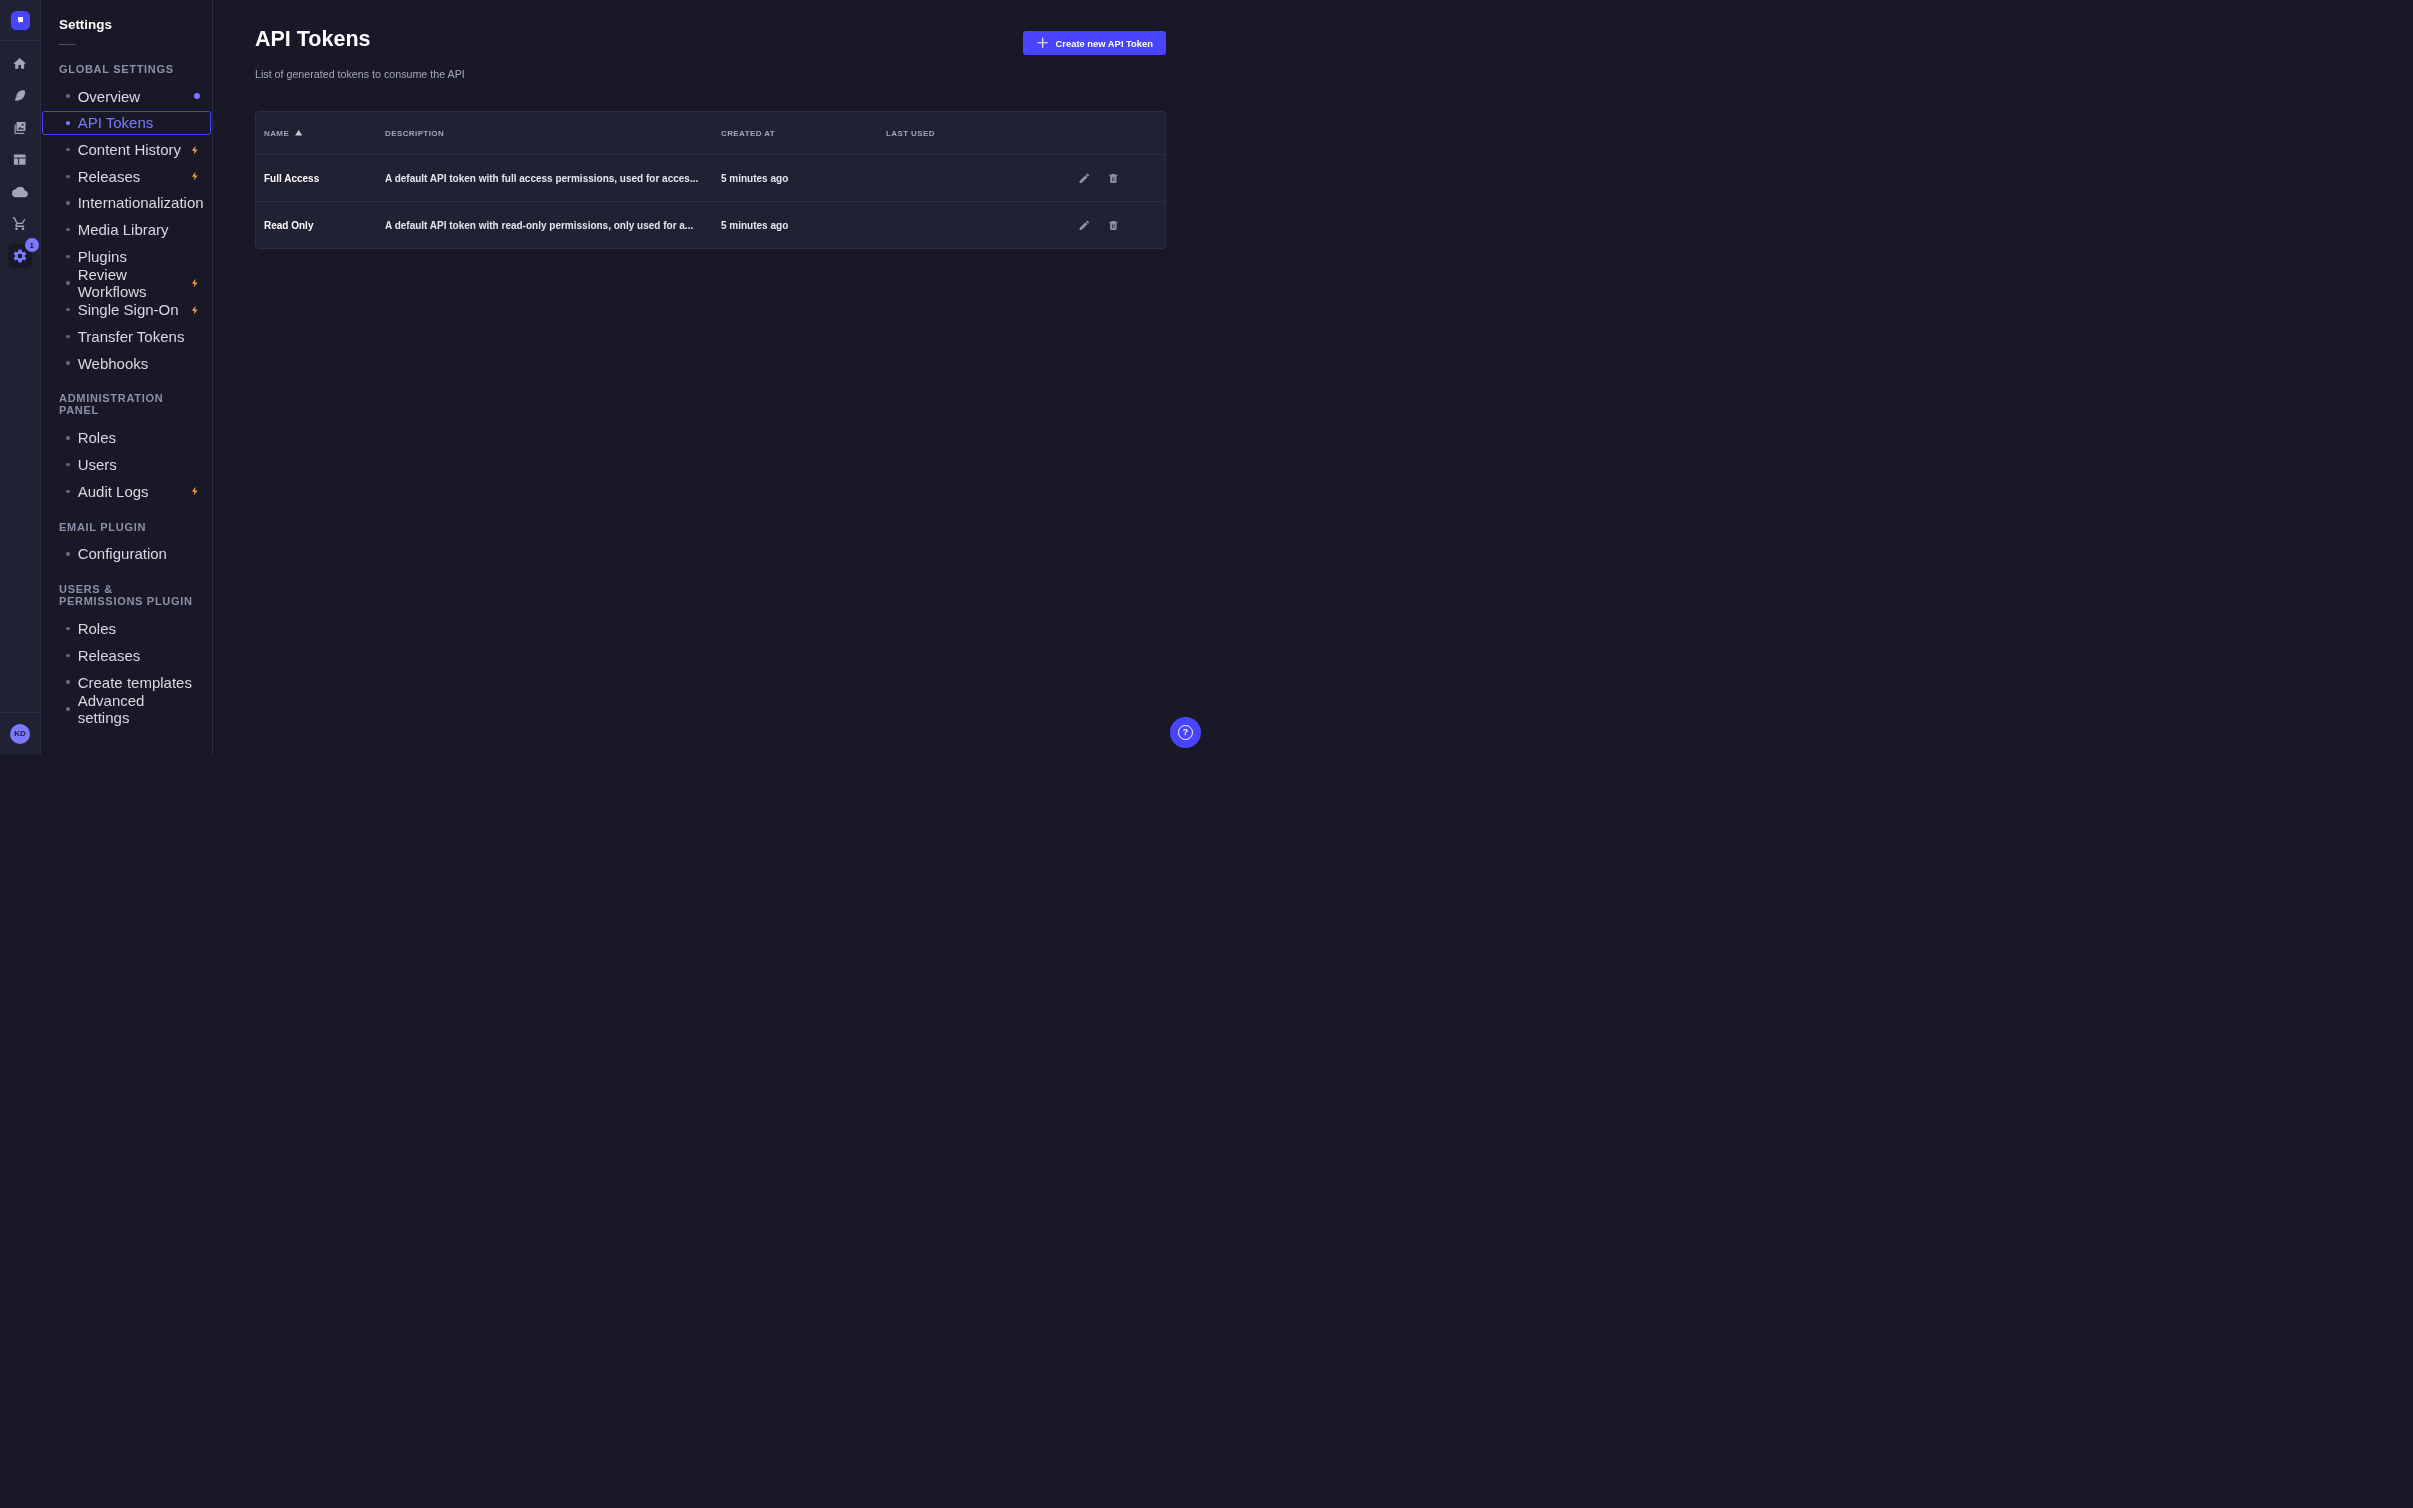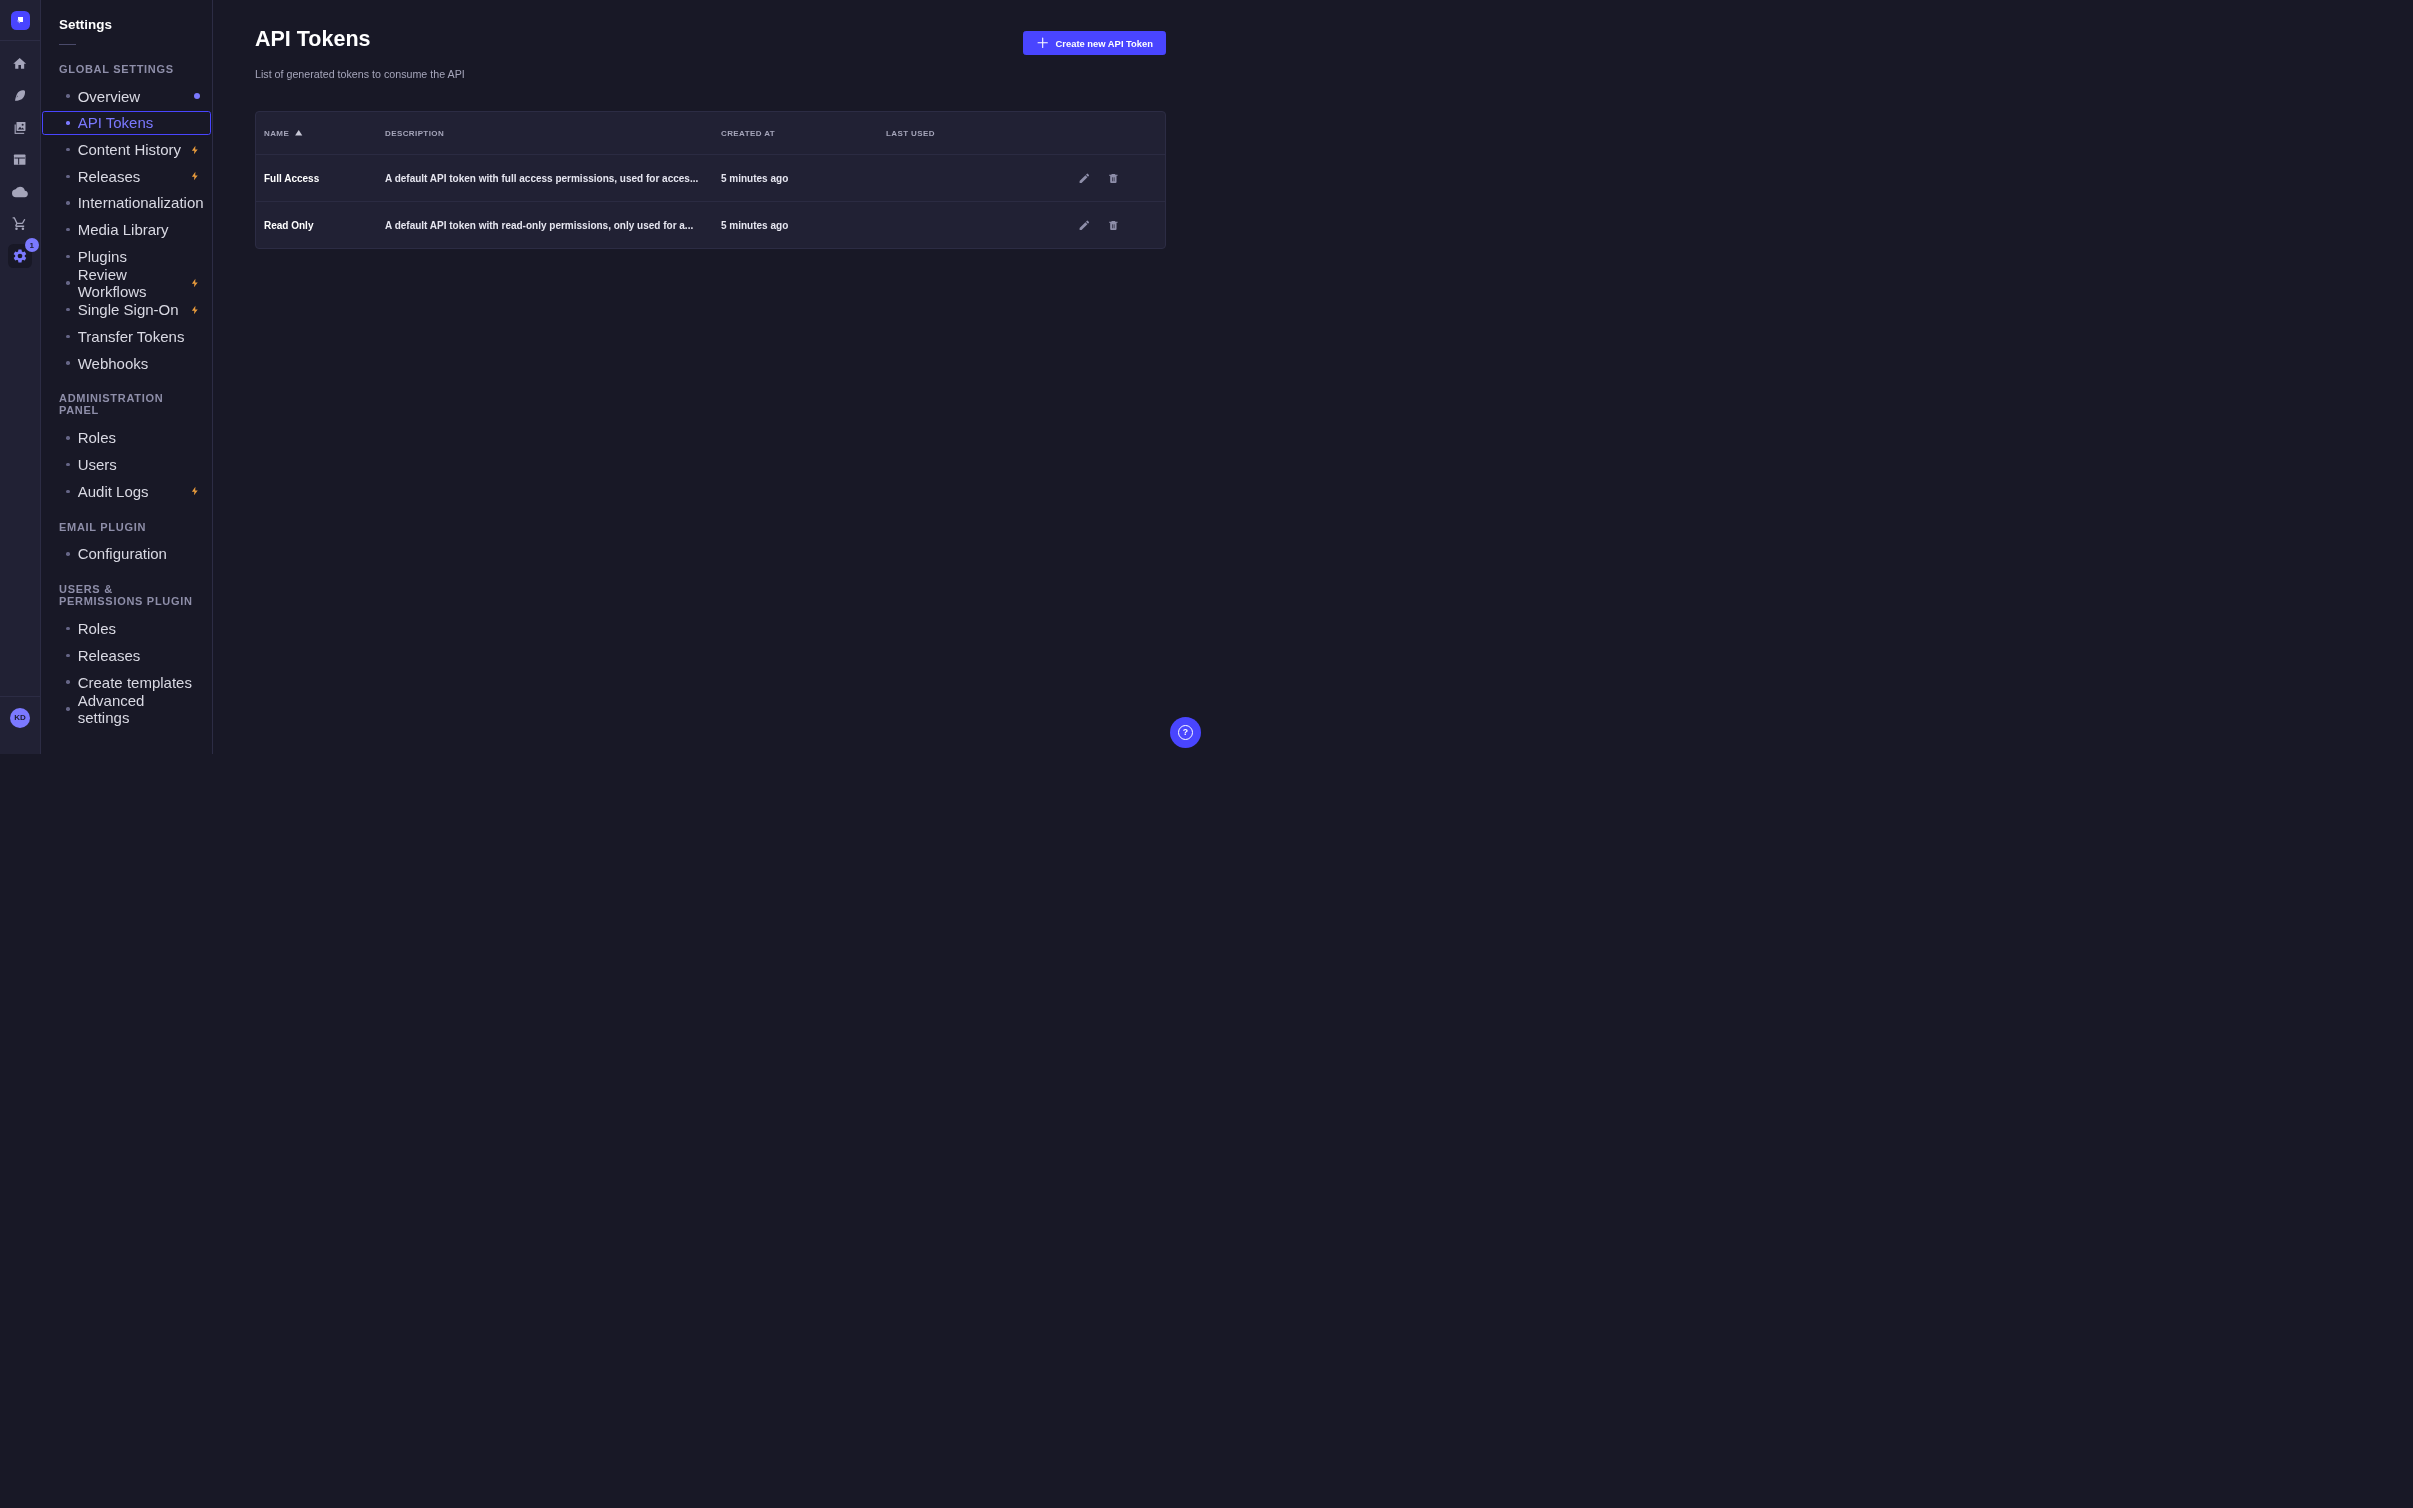--- a/index.html
+++ b/index.html
@@ -36,21 +36,21 @@
     width:24px; height:24px; border-radius:5.4px; background:#181826;
     display:flex; align-items:center; justify-content:center; position:relative;
   }
   .gear-wrap svg { fill:#7b79ff; }
   .rail-badge {
     position:absolute; top:-5.4px; right:-6.7px; min-width:14px; height:14px; border-radius:7.4px;
     background:#7b79ff; color:#1d1d31; font-size:8px; font-weight:bold;
     display:flex; align-items:center; justify-content:center; padding:0 2.7px;
   }
   .rail-bottom {
-    position:absolute; bottom:16px; left:0; width:100%; height:42px;
+    position:absolute; bottom:0; left:0; width:100%; height:42px;
     border-top:0.7px solid #2c2c44; display:flex; align-items:center; justify-content:center;
   }
   .avatar {
     width:20px; height:20px; border-radius:50%; background:#7b79ff; border:none; cursor:pointer;
     color:#1c1c30; font-weight:bold; font-size:8px; font-family:inherit;
     display:flex; align-items:center; justify-content:center;
   }
 
   
   .sidebar {

